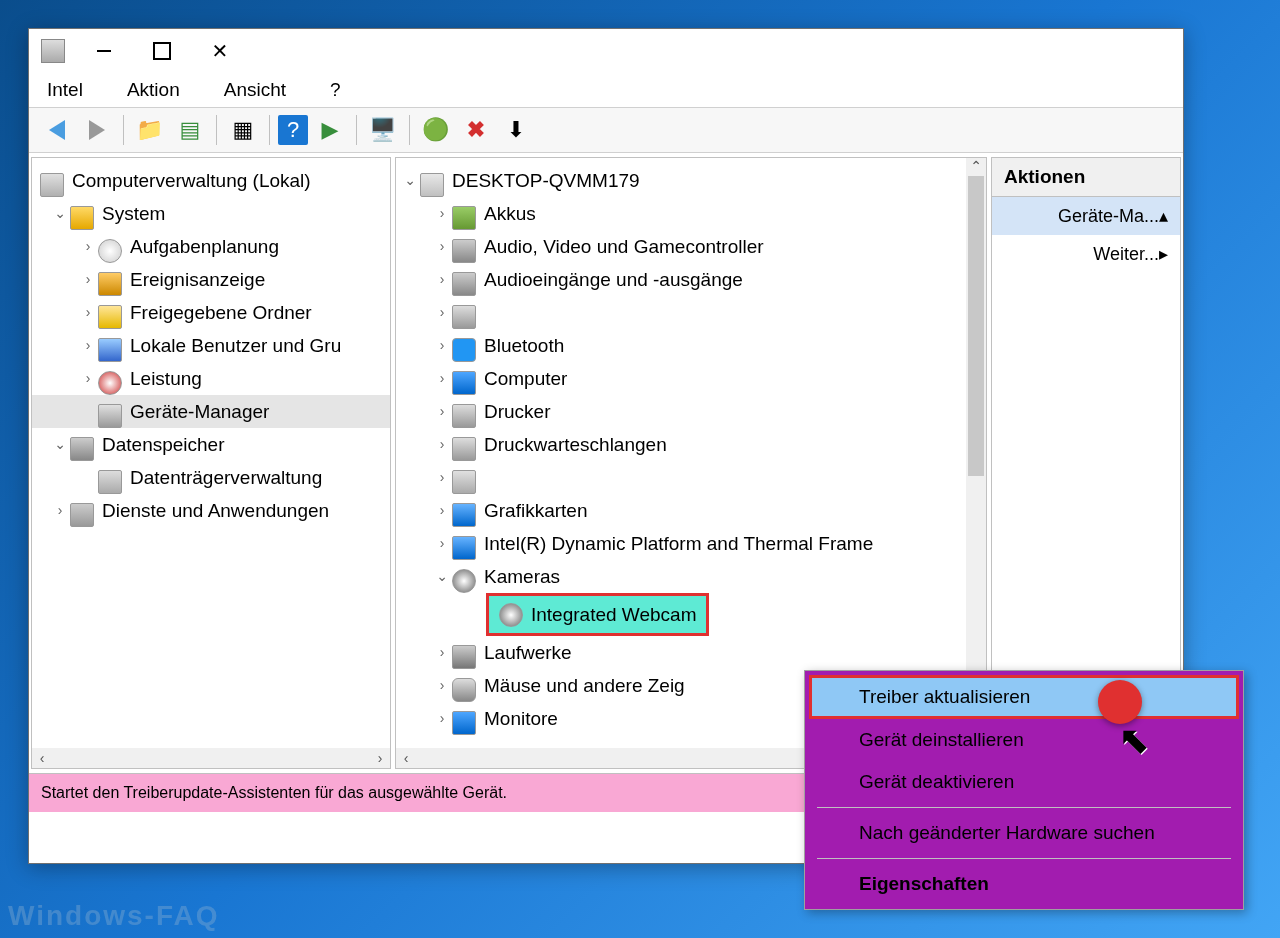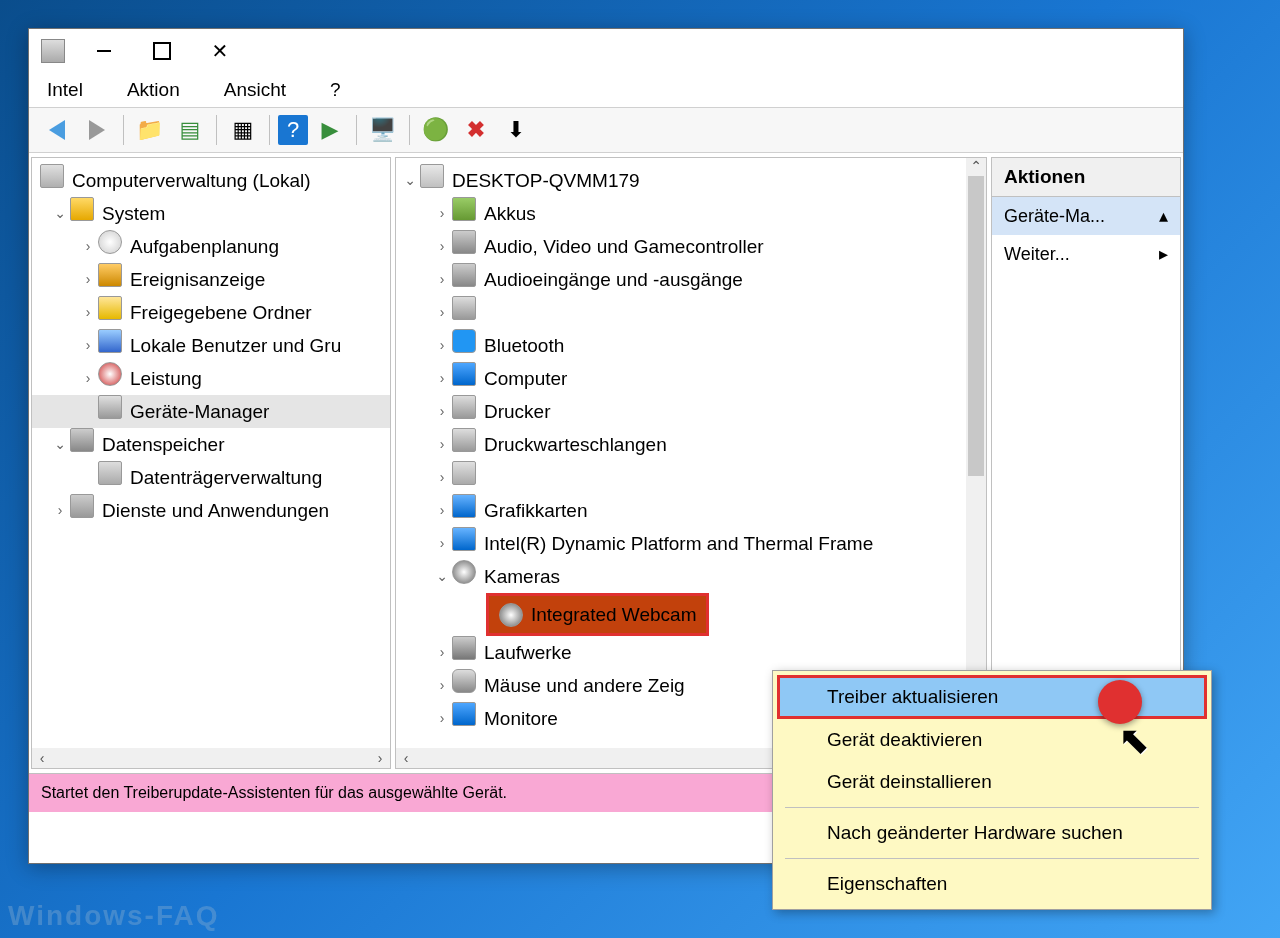--- a/index.html
+++ b/index.html
@@ -18,39 +18,39 @@
 .tool-btn{width:34px;height:34px;display:flex;align-items:center;justify-content:center;border:1px solid transparent;font-size:22px}
 .tool-sep{width:1px;height:30px;background:#c0c0c0;margin:0 4px}
 .arrow-l{width:0;height:0;border-top:10px solid transparent;border-bottom:10px solid transparent;border-right:16px solid #4a9de0}
 .arrow-r{width:0;height:0;border-top:10px solid transparent;border-bottom:10px solid transparent;border-left:16px solid #999}
 .body{display:flex;height:620px;border-bottom:1px solid #c0c0c0}
 .pane{border:1px solid #c0c0c0;margin:4px 2px;overflow:hidden;position:relative}
 .pane-left{width:358px}
 .pane-mid{width:590px}
 .pane-right{flex:1}
 .tree{padding:6px 0;font-size:19px;line-height:33px}
-.t-row{display:flex;align-items:flex-start;white-space:nowrap;padding-right:10px}
+.t-row{display:flex;align-items:flex-end;white-space:nowrap;padding-right:10px}
 .t-ind{display:inline-block}
 .t-exp{width:20px;text-align:center;color:#666;font-size:14px}
 .t-icon{width:22px;height:22px;margin-right:8px;display:inline-block;background:#ccc;border:1px solid #999;border-radius:2px}
 .sel{background:#e5e5e5}
-.hl-red{border:3px solid #e03030;background:#c2410c}
+.hl-red{border:3px solid #e03030;background:#5eead4}
 .scrollbar-v{position:absolute;right:0;top:0;bottom:20px;width:20px;background:#f0f0f0}
 .scrollbar-v .thumb{width:16px;margin:2px;background:#c8c8c8}
 .scrollbar-h{position:absolute;left:0;right:0;bottom:0;height:20px;background:#f0f0f0;display:flex;align-items:center}
 .scrollbar-h .arr{width:20px;text-align:center;color:#555;font-size:14px}
 .actions-hdr{background:#f0f0f0;font-weight:bold;padding:8px 12px;font-size:19px;border-bottom:1px solid #c0c0c0}
-.action-item{padding:8px 12px;font-size:18px;display:flex;justify-content:space-between;align-items:center}
+.action-item{padding:8px 12px;font-size:18px;display:flex;justify-content:flex-end;align-items:center}
 .action-sel{background:#d4e4f7}
 .status{padding:10px 12px;font-size:16px;background:#f9a8d4}
-.context-menu{position:absolute;left:772px;top:670px;width:430px;background:#fef9c3;border:1px solid #a0a0a0;box-shadow:3px 3px 10px rgba(0,0,0,.3);padding:4px}
+.context-menu{position:absolute;left:804px;top:670px;width:430px;background:#a21caf;border:1px solid #a0a0a0;box-shadow:3px 3px 10px rgba(0,0,0,.3);padding:4px}
 .ctx-item{padding:10px 50px 10px 50px;font-size:19px}
 .ctx-sep{height:1px;background:#c0c0c0;margin:4px 8px}
 .ctx-hl{background:#8fc8f5;border:3px solid #e03030;padding:8px 47px}
-.ctx-bold{font-weight:normal}
+.ctx-bold{font-weight:bold}
 .red-dot{position:absolute;left:1098px;top:680px;width:44px;height:44px;border-radius:50%;background:#e03030;box-shadow:0 2px 6px rgba(0,0,0,.4)}
 .cursor{position:absolute;left:1118px;top:718px;font-size:38px;color:#000;filter:drop-shadow(1px 1px 0 #fff)}
 .watermark{position:absolute;left:8px;bottom:6px;font-size:28px;color:rgba(150,180,210,.35);font-weight:bold;letter-spacing:2px}
 .ic-comp{background:linear-gradient(#e0e0e0,#b0b0b0)}
 .ic-sys{background:linear-gradient(#ffd966,#e6a800)}
 .ic-clock{background:radial-gradient(#fff,#ccc);border-radius:50%}
 .ic-evt{background:linear-gradient(#ffcc66,#cc8800)}
 .ic-fold{background:linear-gradient(#ffe699,#e6b800)}
 .ic-usr{background:linear-gradient(#99ccff,#3366cc)}
 .ic-perf{background:radial-gradient(#fff,#cc3333);border-radius:50%}
@@ -322,22 +322,22 @@
           <span>▸</span>
         </div>
     </div>
   </div>
 
   <div class="status">Startet den Treiberupdate-Assistenten für das ausgewählte Gerät.</div>
 </div>
 
 <div class="context-menu">
   <div class="ctx-item ctx-hl">Treiber aktualisieren</div>
+  <div class="ctx-item">Gerät deinstallieren</div>
   <div class="ctx-item">Gerät deaktivieren</div>
-  <div class="ctx-item">Gerät deinstallieren</div>
   <div class="ctx-sep"></div>
   <div class="ctx-item">Nach geänderter Hardware suchen</div>
   <div class="ctx-sep"></div>
   <div class="ctx-item ctx-bold">Eigenschaften</div>
 </div>
 
 <div class="red-dot"></div>
 <div class="cursor">⬉</div>
 
 <div class="watermark">Windows-FAQ</div>

